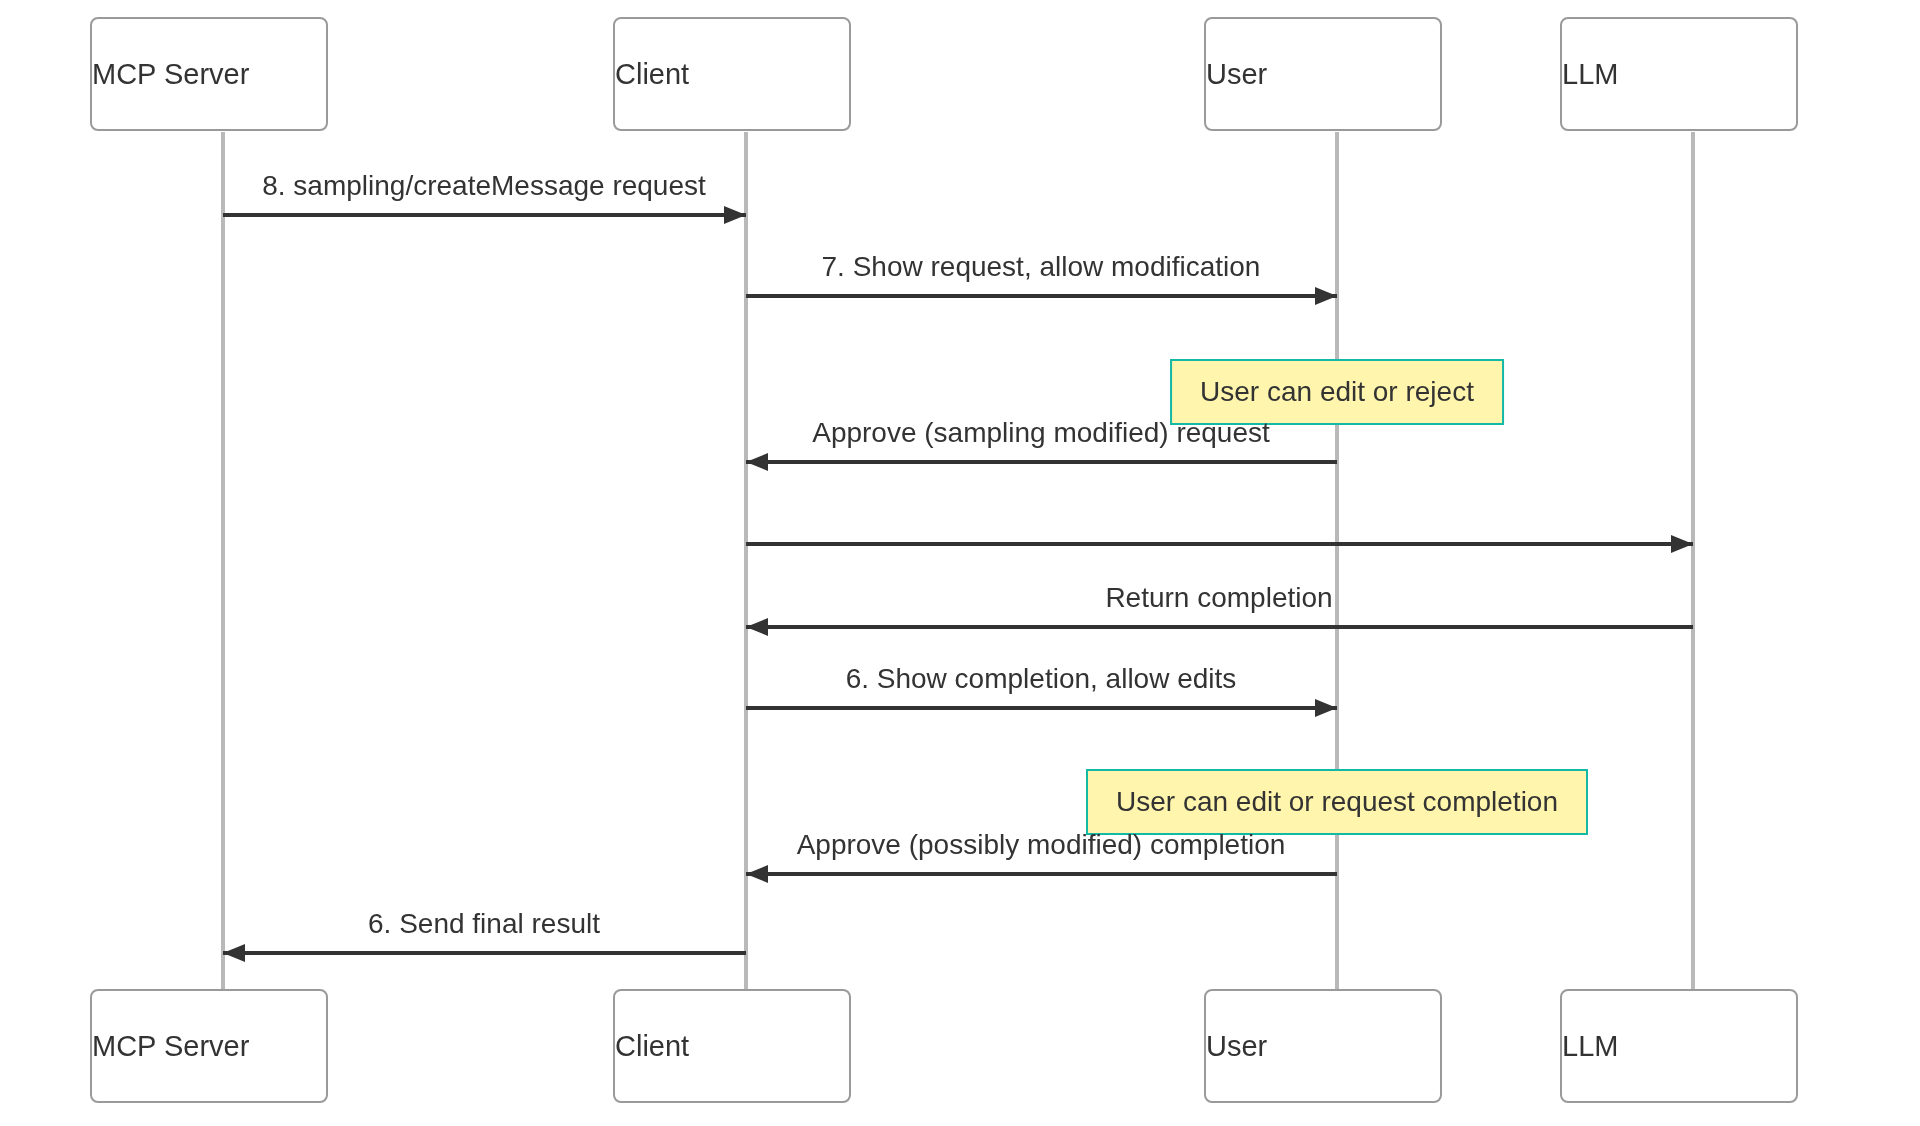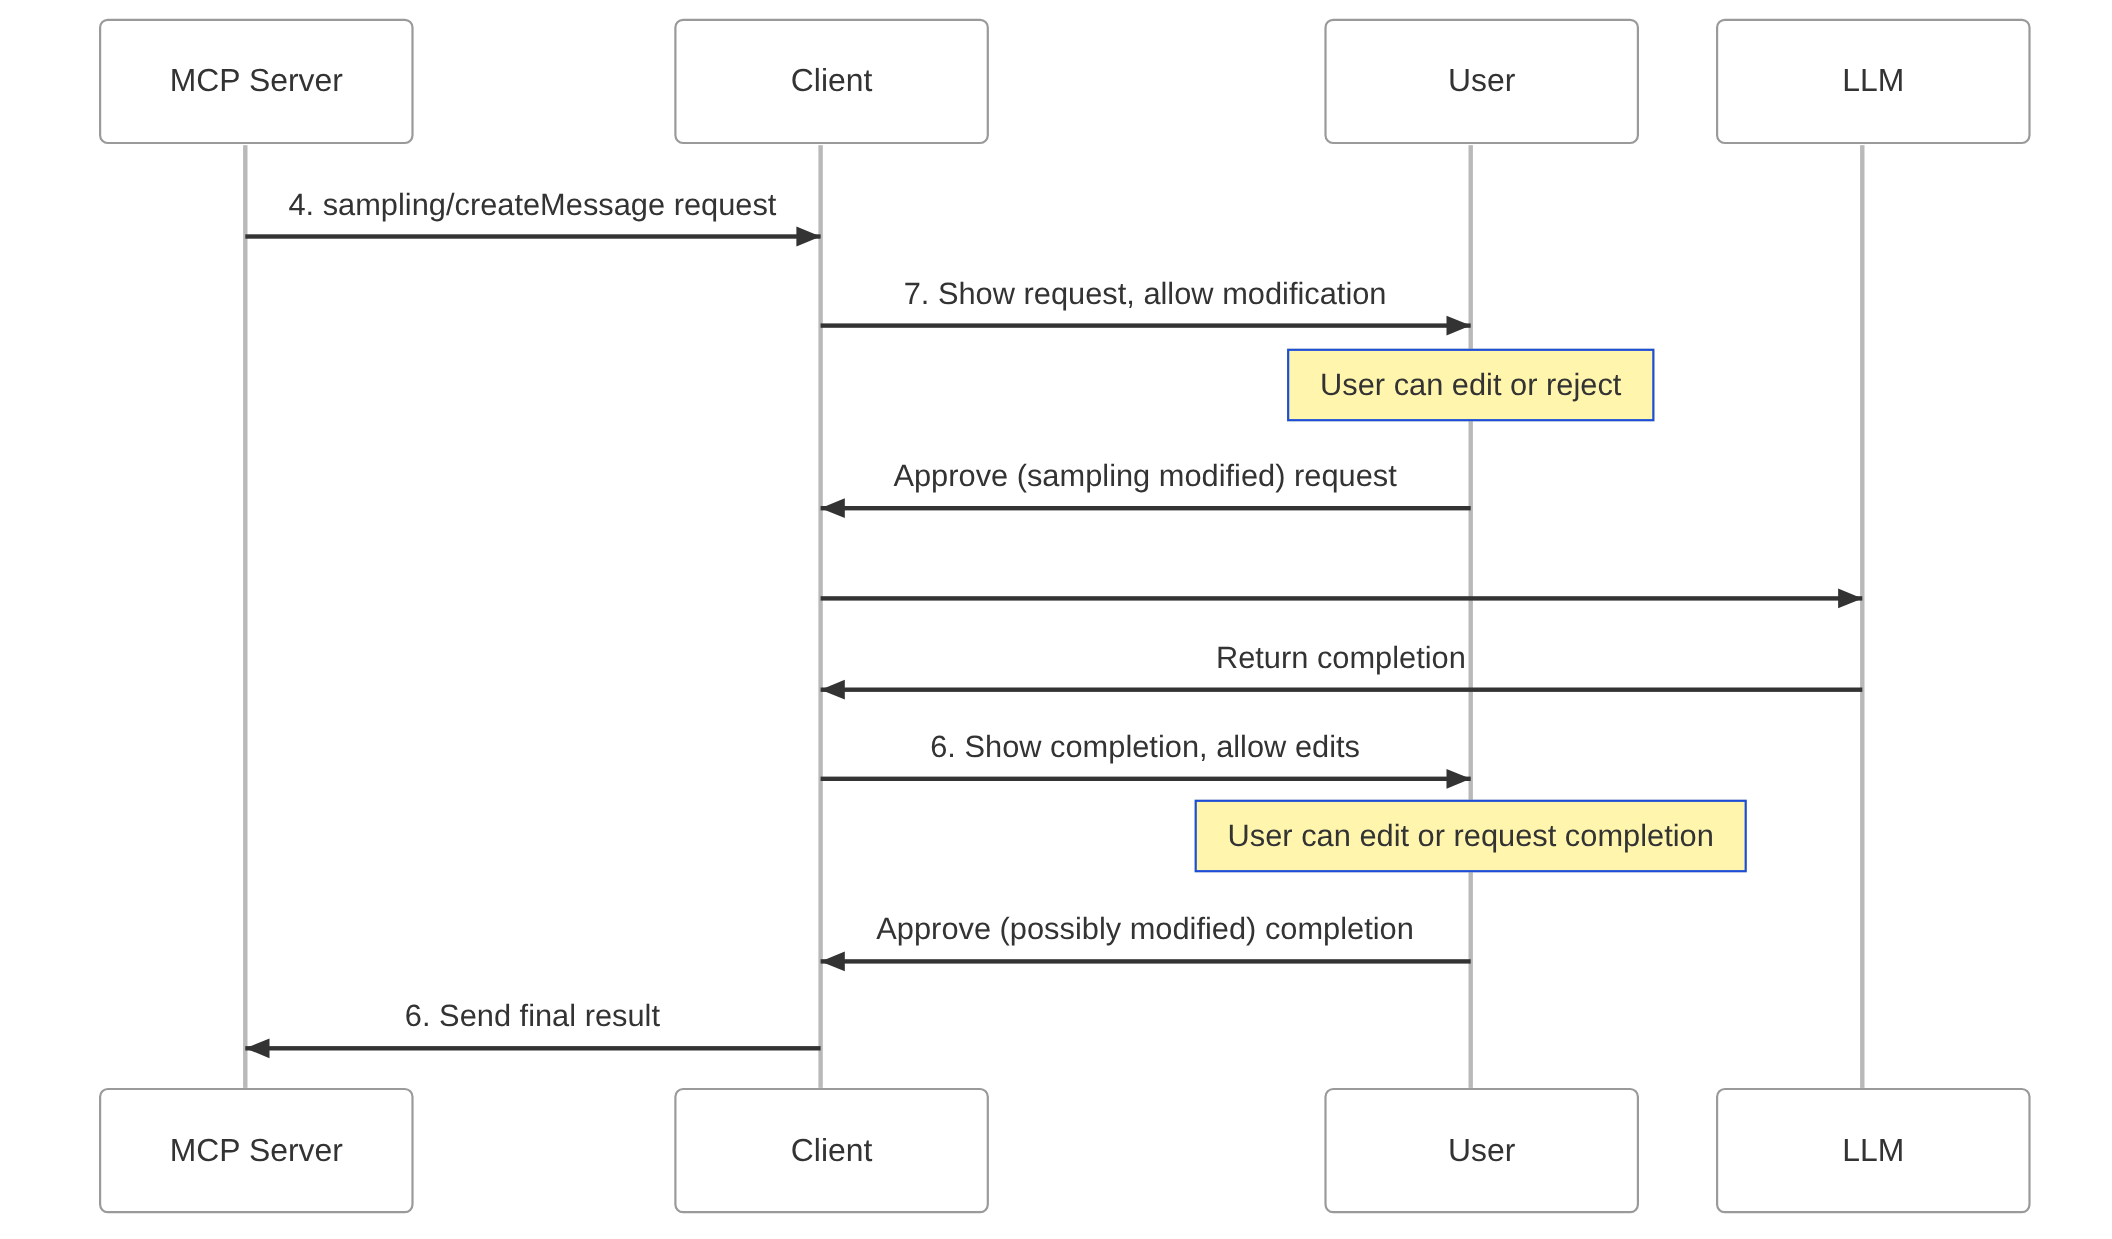--- a/index.html
+++ b/index.html
@@ -6,29 +6,29 @@
   .canvas {
     position: relative;
     width: 1920px;
     height: 1126px;
     background: #ffffff;
     font-family: "Liberation Sans", sans-serif;
     overflow: hidden;
   }
   .actor {
     position: absolute;
-    width: 286px;
+    width: 238px;
     height: 114px;
     background: #ffffff;
     border: 2px solid #9a9a9a;
     border-radius: 8px;
     box-sizing: border-box;
     display: flex;
     align-items: center;
-    justify-content: center;
+    justify-content: flex-start;
     font-size: 29px;
     color: #333333;
   }
   .lifeline {
     position: absolute;
     top: 132px;
     width: 4px;
     height: 857px;
     background: #b9b9b9;
   }
@@ -57,27 +57,28 @@
     position: absolute;
     width: 0; height: 0;
     border-top: 9px solid transparent;
     border-bottom: 9px solid transparent;
     border-right: 22px solid #333333;
   }
   .note {
     position: absolute;
     transform: translateX(-50%);
     background: #fff5ad;
-    border: 2px solid #1d4ed8;
+    border: 2px solid #14b8a6;
     box-sizing: border-box;
     white-space: nowrap;
     font-size: 28px;
     line-height: 34px;
     padding: 14px 28px;
     color: #333333;
+    margin-top: 42px;
   }
 </style>
 </head>
 <body>
 
 <div class="canvas">
 
   <div class="lifeline" style="left:221px"></div>
   <div class="lifeline" style="left:744px"></div>
   <div class="lifeline" style="left:1335px"></div>
@@ -102,21 +103,21 @@
   <div class="actor" style="left:613px;top:989px">
       <span>Client</span>
     </div>
   <div class="actor" style="left:1204px;top:989px">
       <span>User</span>
     </div>
   <div class="actor" style="left:1560px;top:989px">
       <span>LLM</span>
     </div>
 
-  <div class="msg-label" style="left:484px;top:168px">4. sampling/createMessage request</div>
+  <div class="msg-label" style="left:484px;top:168px">8. sampling/createMessage request</div>
   <div class="msg-line" style="left:223px;top:213px;width:523px"></div>
   <div class="head-right" style="left:724px;top:206px"></div>
 
   <div class="msg-label" style="left:1041px;top:249px">7. Show request, allow modification</div>
   <div class="msg-line" style="left:746px;top:294px;width:591px"></div>
   <div class="head-right" style="left:1315px;top:287px"></div>
 
   <div class="note" style="left:1337px;top:317px">User can edit or reject</div>
 
   <div class="msg-label" style="left:1041px;top:415px">Approve (sampling modified) request</div>

